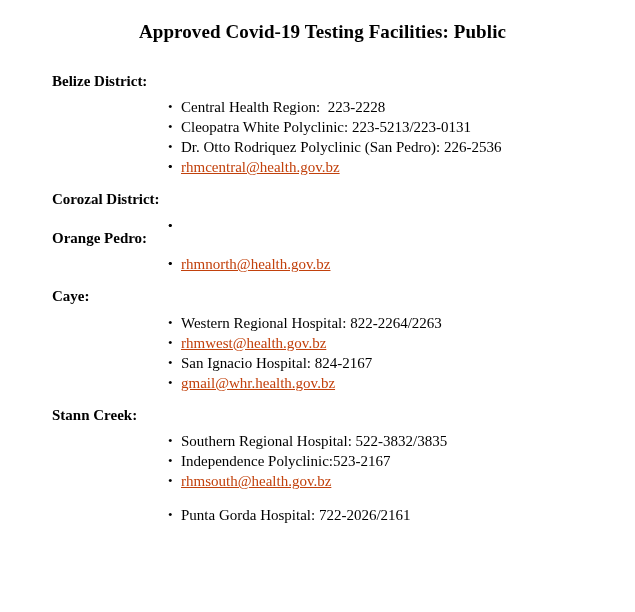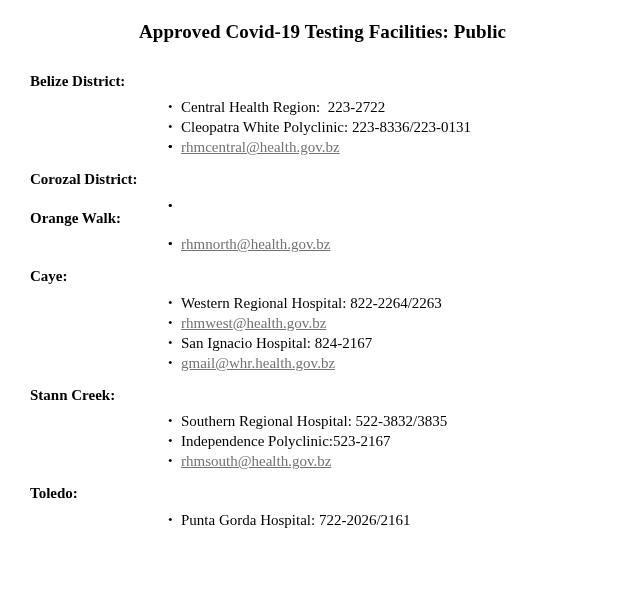--- a/index.html
+++ b/index.html
@@ -33,21 +33,21 @@
   }
   .sections {
     margin-top: 30px;
   }
   .section {
     margin-bottom: 0;
   }
   .section-heading {
     font-weight: bold;
     font-size: 15px;
-    margin-left: 30px;
+    margin-left: 52px;
     line-height: 1.1;
     margin-bottom: 8px;
   }
   .facility-list {
     list-style: none;
     margin: 0;
     padding: 0;
   }
   .facility-item {
     position: relative;
@@ -57,54 +57,54 @@
     white-space: pre;
   }
   .facility-item .bullet {
     position: absolute;
     left: -13px;
     top: 0;
     font-size: 13px;
     line-height: 20px;
   }
   .facility-item.is-email .label {
-    color: #737373;
+    color: #c2410c;
     text-decoration: underline;
   }
   .spacer-sm { height: 14px; }
 </style>
 </head>
 <body>
 
 <div class="page">
 
   <h1 class="doc-title">Approved Covid-19 Testing Facilities: Public</h1>
 
   <div class="sections">
       <div class="section">
         <div class="section-heading">Belize District:</div>
         <ul class="facility-list">
-          <li class="facility-item"><span class="bullet">•</span><span class="label">Central Health Region:  223-2722</span></li>
-          <li class="facility-item"><span class="bullet">•</span><span class="label">Cleopatra White Polyclinic: 223-8336/223-0131</span></li>
-          <li class="facility-item"><span class="bullet">•</span></li>
+          <li class="facility-item"><span class="bullet">•</span><span class="label">Central Health Region:  223-2228</span></li>
+          <li class="facility-item"><span class="bullet">•</span><span class="label">Cleopatra White Polyclinic: 223-5213/223-0131</span></li>
+          <li class="facility-item"><span class="bullet">•</span><span class="label">Dr. Otto Rodriquez Polyclinic (San Pedro): 226-2536</span></li>
           <li class="facility-item"><span class="bullet">•</span></li>
           <li class="facility-item is-email"><span class="bullet">•</span><span class="label">rhmcentral@health.gov.bz</span></li>
         </ul>
         <div class="spacer-sm"></div>
       </div>
       <div class="section">
         <div class="section-heading">Corozal District:</div>
         <ul class="facility-list">
           <li class="facility-item"><span class="bullet">•</span></li>
           <li class="facility-item is-email"><span class="bullet">•</span></li>
         </ul>
         <div class="spacer-sm"></div>
       </div>
       <div class="section">
-        <div class="section-heading">Orange Walk:</div>
+        <div class="section-heading">Orange Pedro:</div>
         <ul class="facility-list">
           <li class="facility-item"><span class="bullet">•</span></li>
           <li class="facility-item is-email"><span class="bullet">•</span><span class="label">rhmnorth@health.gov.bz</span></li>
         </ul>
         <div class="spacer-sm"></div>
       </div>
       <div class="section">
         <div class="section-heading">Caye:</div>
         <ul class="facility-list">
           <li class="facility-item"><span class="bullet">•</span><span class="label">Western Regional Hospital: 822-2264/2263</span></li>
@@ -117,20 +117,19 @@
       <div class="section">
         <div class="section-heading">Stann Creek:</div>
         <ul class="facility-list">
           <li class="facility-item"><span class="bullet">•</span><span class="label">Southern Regional Hospital: 522-3832/3835</span></li>
           <li class="facility-item"><span class="bullet">•</span><span class="label">Independence Polyclinic:523-2167</span></li>
           <li class="facility-item is-email"><span class="bullet">•</span><span class="label">rhmsouth@health.gov.bz</span></li>
         </ul>
         <div class="spacer-sm"></div>
       </div>
       <div class="section">
-        <div class="section-heading">Toledo:</div>
         <ul class="facility-list">
           <li class="facility-item"><span class="bullet">•</span><span class="label">Punta Gorda Hospital: 722-2026/2161</span></li>
         </ul>
       </div>
     </div>
 
 </div>
 
 </body></html>

